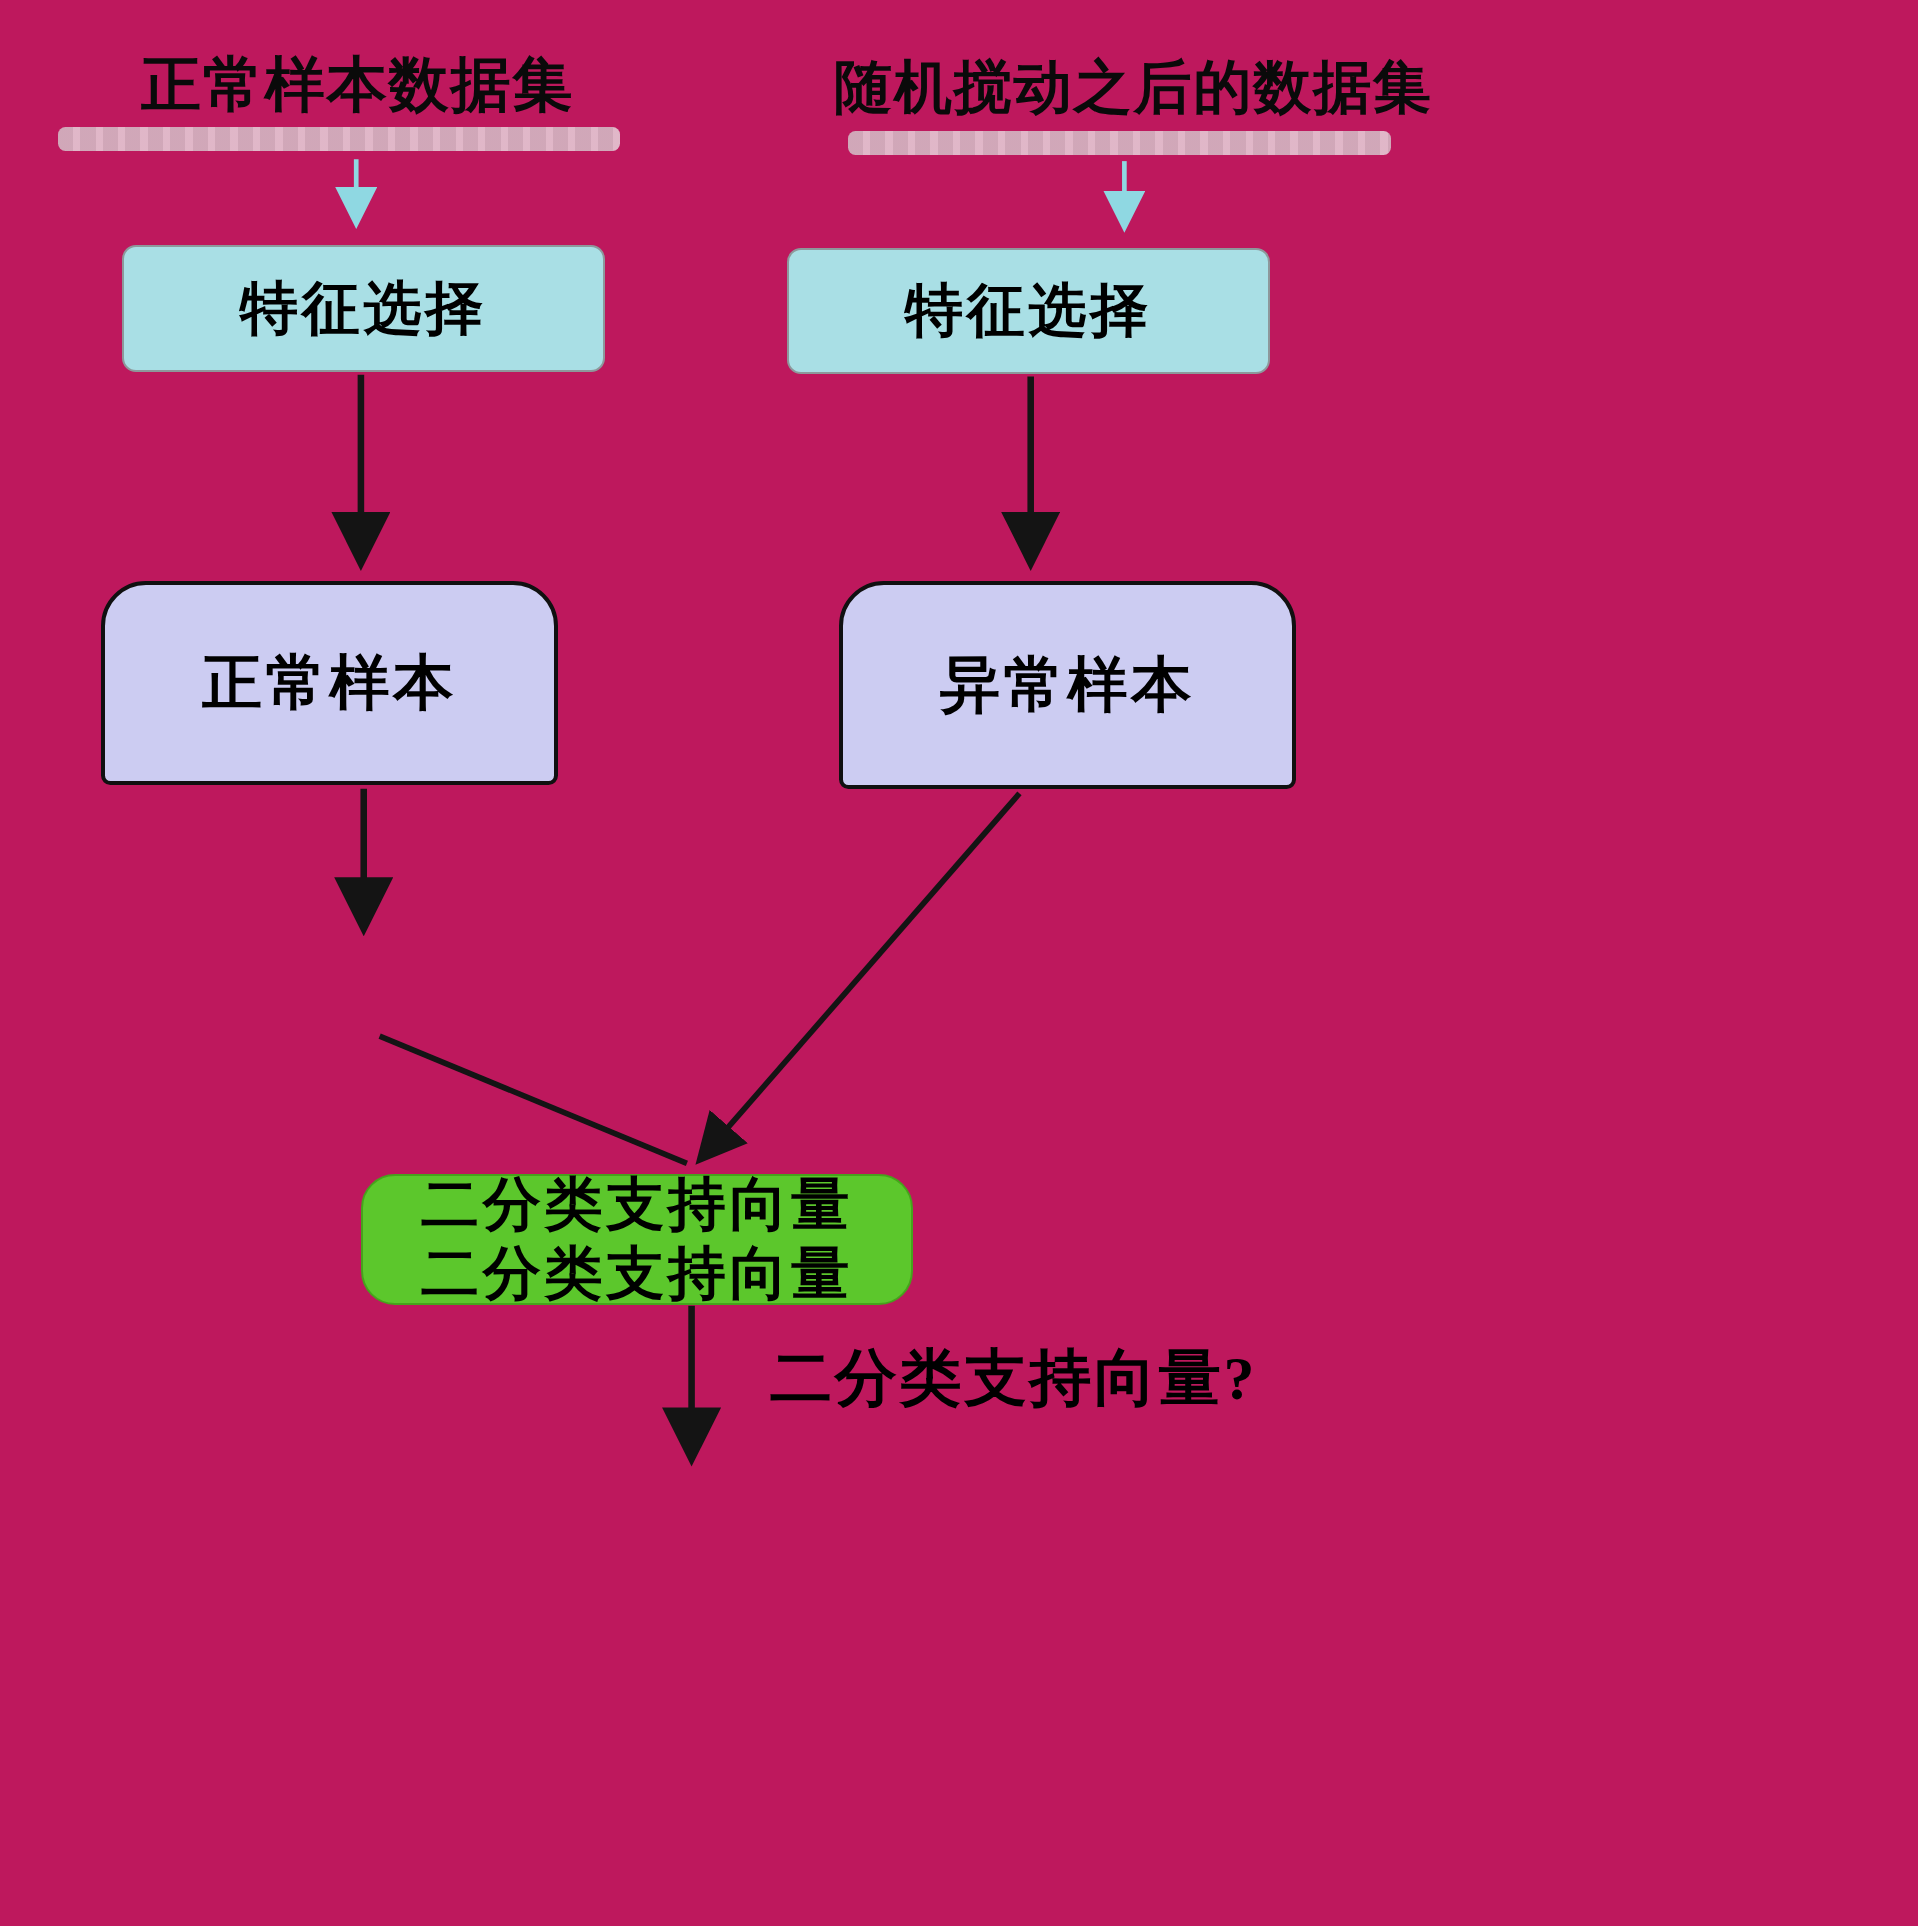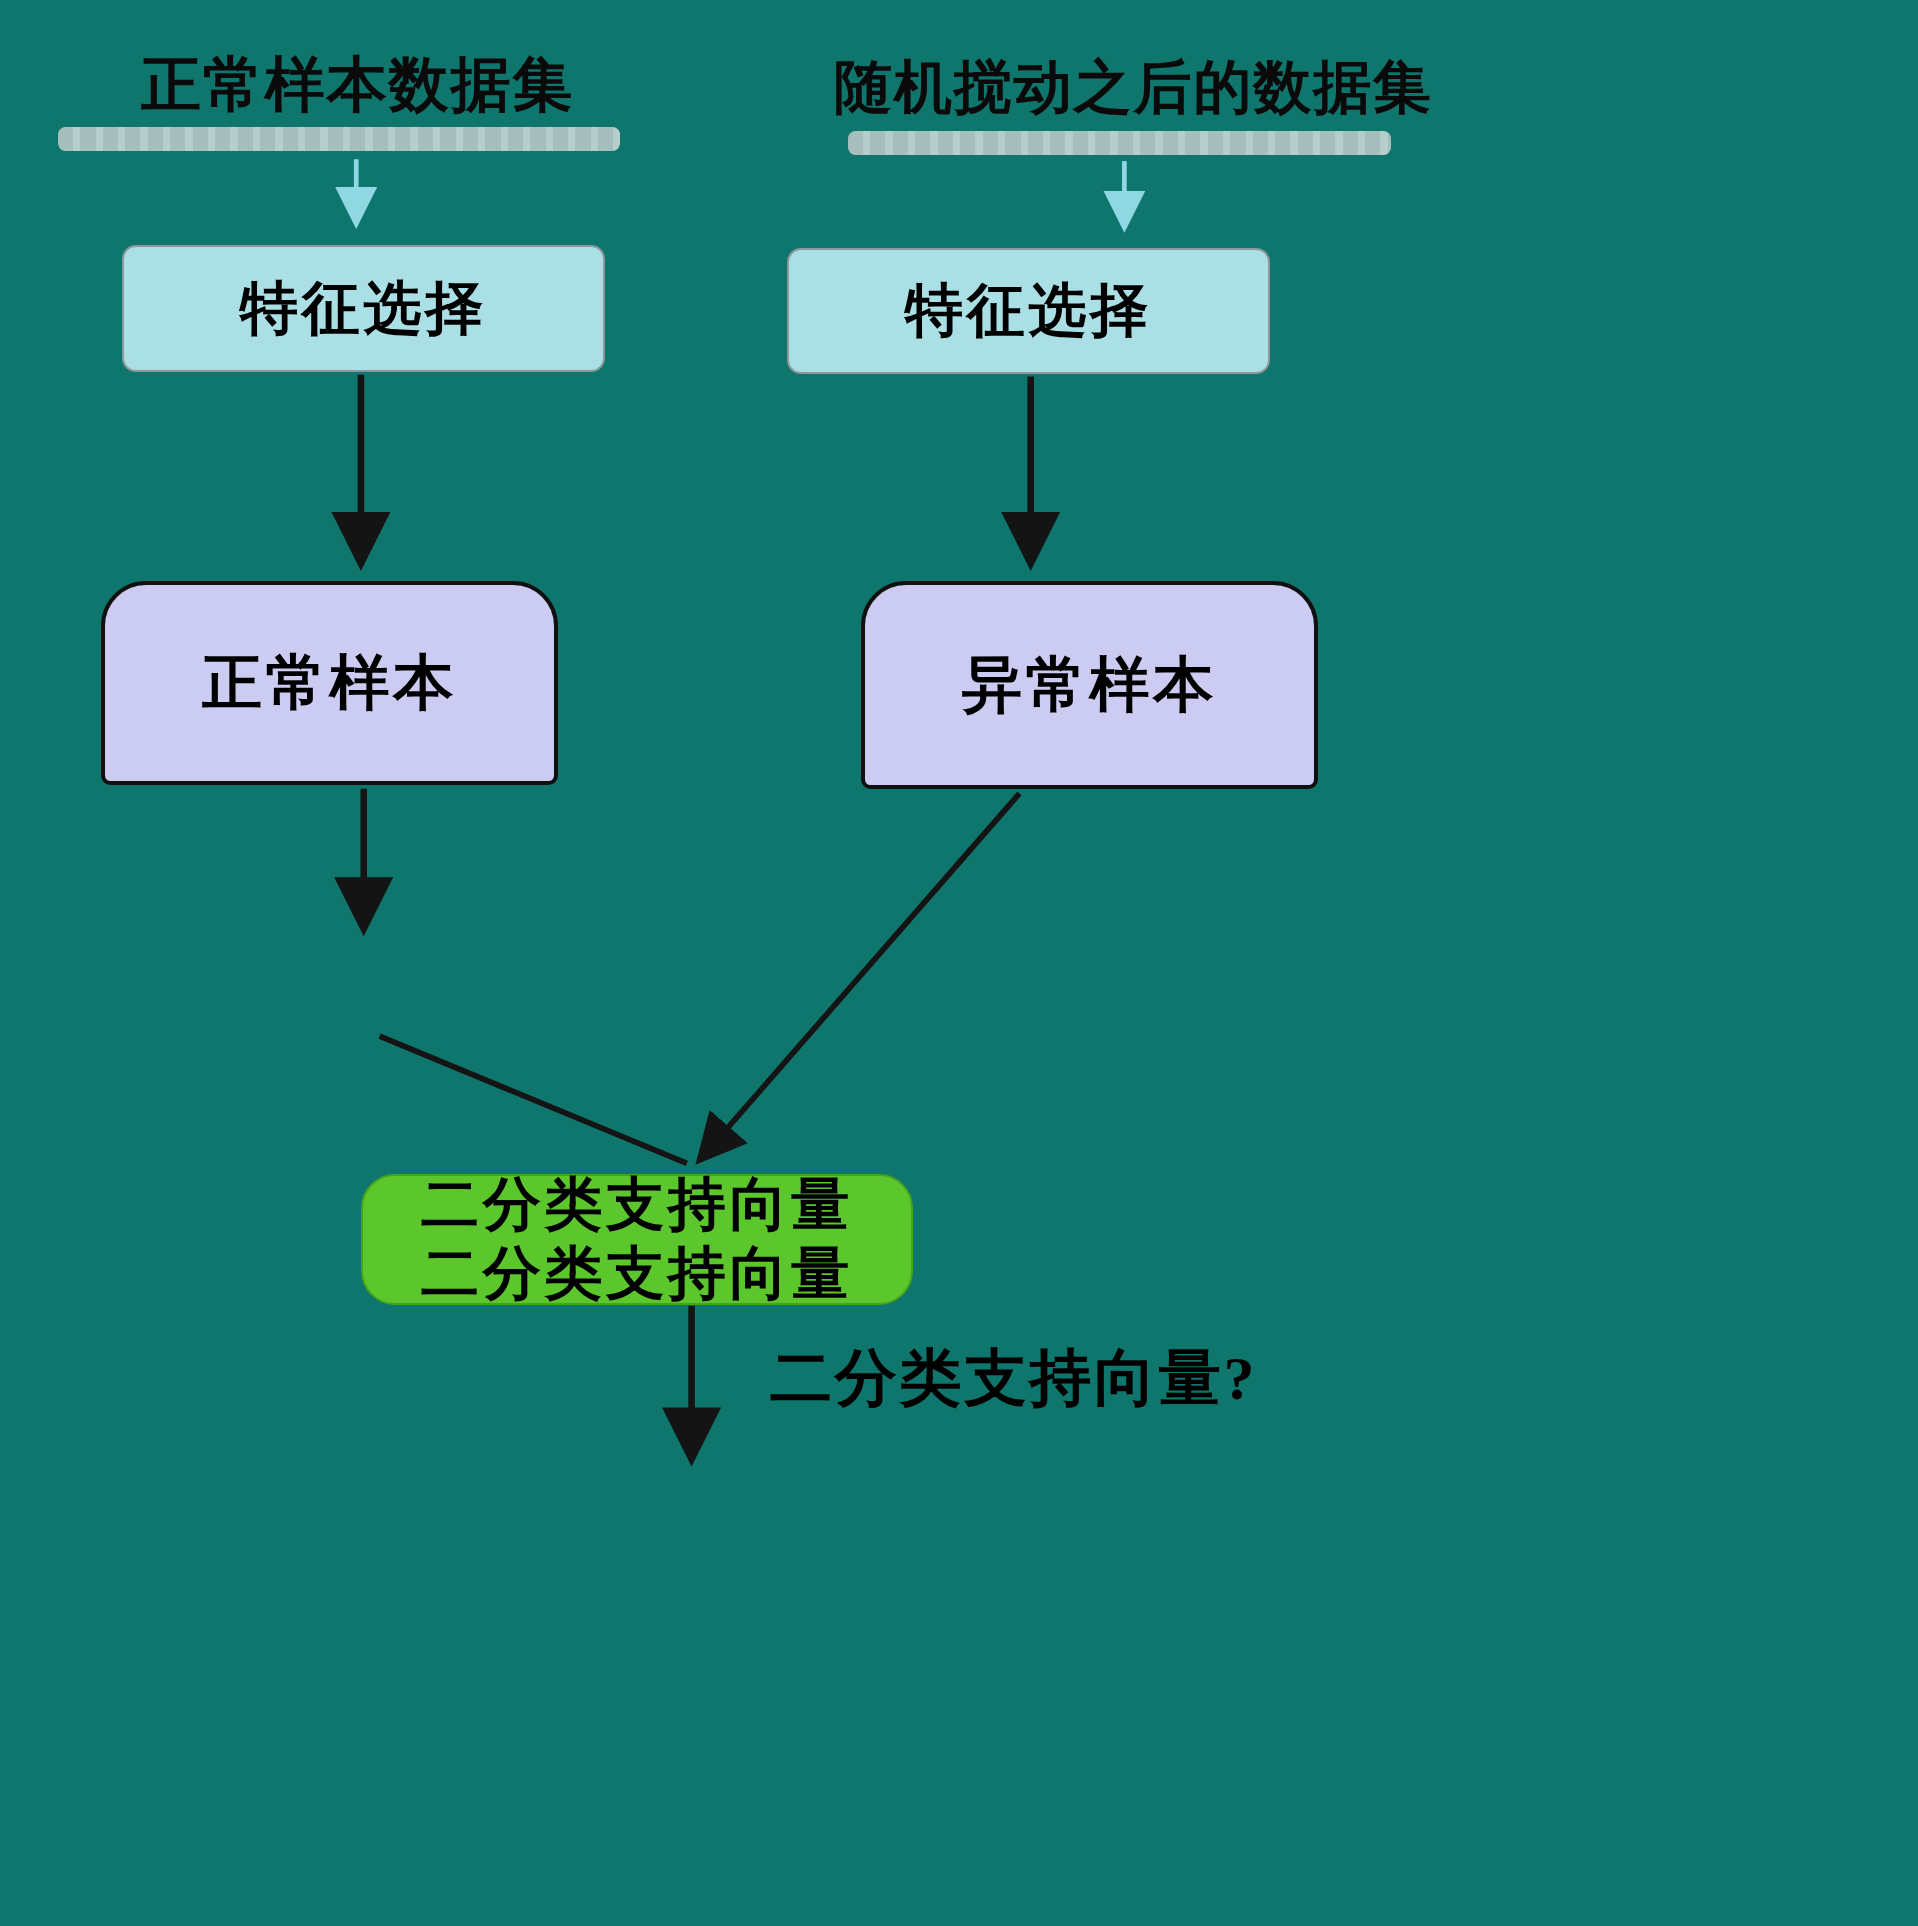--- a/index.html
+++ b/index.html
@@ -4,21 +4,21 @@
 <style>
   html, body {
     margin: 0;
     padding: 0;
     background: #ffffff;
   }
   .canvas {
     position: relative;
     width: 1919px;
     height: 1926px;
-    background: #0f766e;
+    background: #be185d;
     overflow: hidden;
     font-family: "Liberation Serif", "DejaVu Serif", serif;
     color: #000;
   }
   .connectors {
     position: absolute;
     left: 0; top: 0;
     width: 1919px;
     height: 1926px;
     pointer-events: none;
@@ -65,21 +65,21 @@
   .feature-box.right { left: 787px; top: 248px; width: 483px; height: 126px; }
 
   .sample-box {
     background: #ccccf2;
     border: 4.7px solid #101010;
     border-radius: 45px 45px 9.4px 9.4px;
     font-size: 60px;
     letter-spacing: 3.7px;
   }
   .sample-box.left  { left: 101px; top: 581px; width: 457px; height: 204px; }
-  .sample-box.right { left: 839px; top: 581px; width: 457px; height: 208px; margin-left: 22px; }
+  .sample-box.right { left: 839px; top: 581px; width: 457px; height: 208px; }
 
   .kmeans-box {
     left: 112px; top: 944px; width: 487px; height: 94px;
     background: #fcffff;
     border: 5.6px solid #e0f6f8;
     border-radius: 24px;
     font-size: 54px;
     font-weight: 400;
     color: #0a0a0a;
   }

